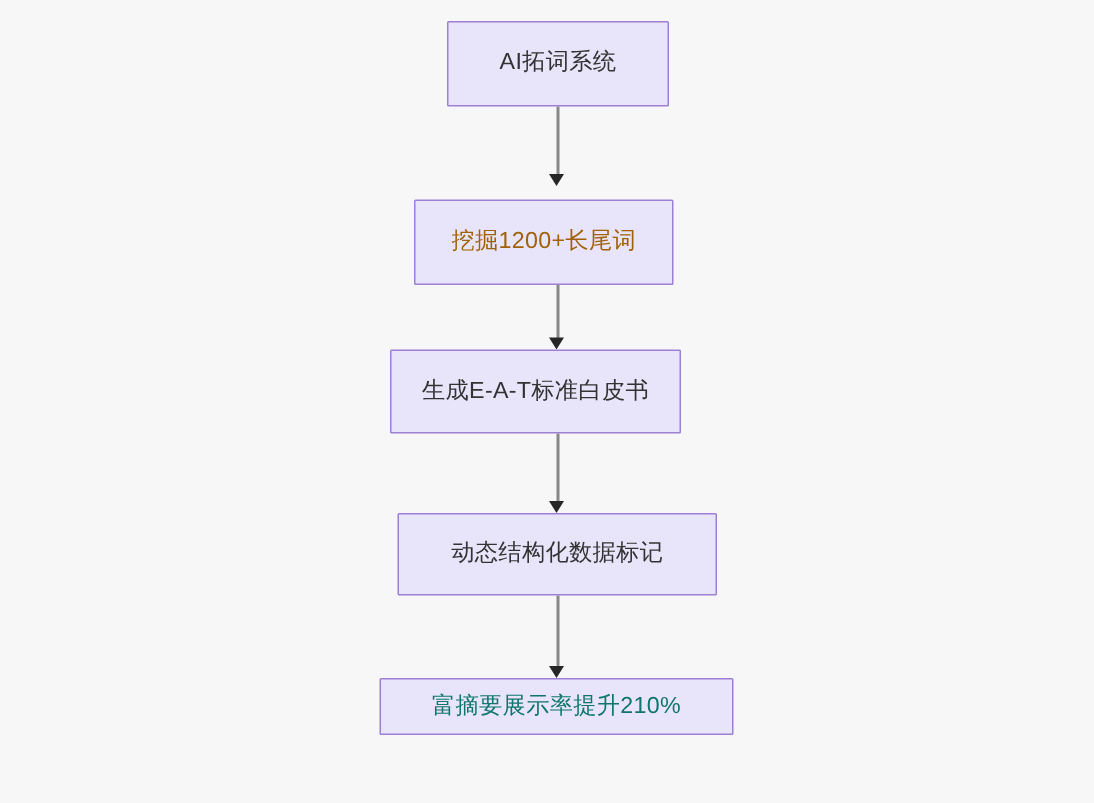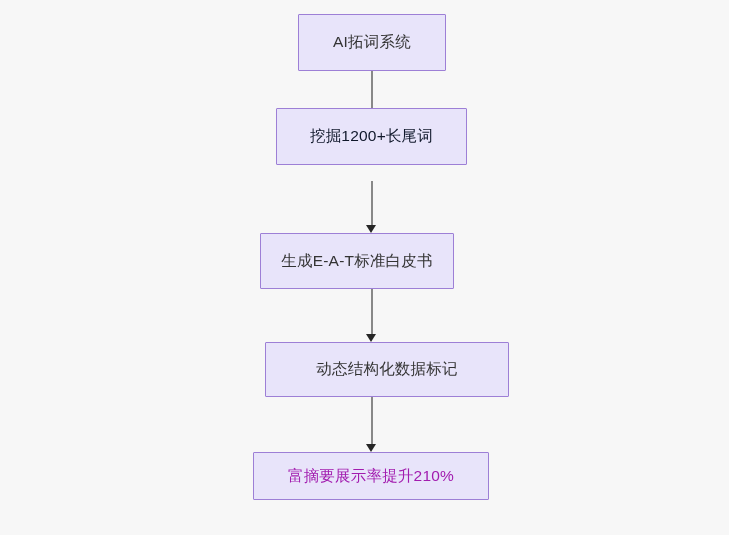--- a/index.html
+++ b/index.html
@@ -73,25 +73,25 @@
       <div class="edge-line" style="height: 46px; background: rgb(136, 136, 136);"></div>
       <div class="edge-head" style="top: 45px; border-top-color: rgb(38, 38, 38);"></div>
     </div>
     <div class="edge" style="left: 371px; top: 397px; width: 1.6px; height: 55px;">
       <div class="edge-line" style="height: 48px; background: rgb(136, 136, 136);"></div>
       <div class="edge-head" style="top: 47px; border-top-color: rgb(38, 38, 38);"></div>
     </div>
     <div class="node" style="left: 298px; top: 14px; width: 148px; height: 57px; background: rgb(232, 228, 250); border-color: rgb(157, 127, 214); color: rgb(51, 51, 51); text-align: center;">
       <span class="node-label">AI拓词系统</span>
     </div>
-    <div class="node" style="left: 276px; top: 108px; width: 191px; height: 57px; background: rgb(232, 228, 250); border-color: rgb(157, 127, 214); color: #0f172a;">
+    <div class="node" style="left: 276px; top: 133px; width: 173px; height: 57px; background: rgb(232, 228, 250); border-color: rgb(157, 127, 214); color: #a16207;">
       <span class="node-label">挖掘1200+长尾词</span>
     </div>
     <div class="node" style="left: 260px; top: 233px; width: 194px; height: 56px; background: rgb(232, 228, 250); border-color: rgb(157, 127, 214); color: rgb(51, 51, 51);">
       <span class="node-label">生成E-A-T标准白皮书</span>
     </div>
-    <div class="node" style="left: 265px; top: 342px; width: 244px; height: 55px; background: rgb(232, 228, 250); border-color: rgb(157, 127, 214); color: rgb(51, 51, 51);">
+    <div class="node" style="left: 265px; top: 342px; width: 213px; height: 55px; background: rgb(232, 228, 250); border-color: rgb(157, 127, 214); color: rgb(51, 51, 51);">
       <span class="node-label">动态结构化数据标记</span>
     </div>
-    <div class="node" style="left: 253px; top: 452px; width: 236px; height: 48px; background: rgb(232, 228, 250); border-color: rgb(157, 127, 214); color: #a21caf;">
+    <div class="node" style="left: 253px; top: 452px; width: 236px; height: 38px; background: rgb(232, 228, 250); border-color: rgb(157, 127, 214); color: #0f766e;">
       <span class="node-label">富摘要展示率提升210%</span>
     </div>
   </div>
 
 </body></html>

